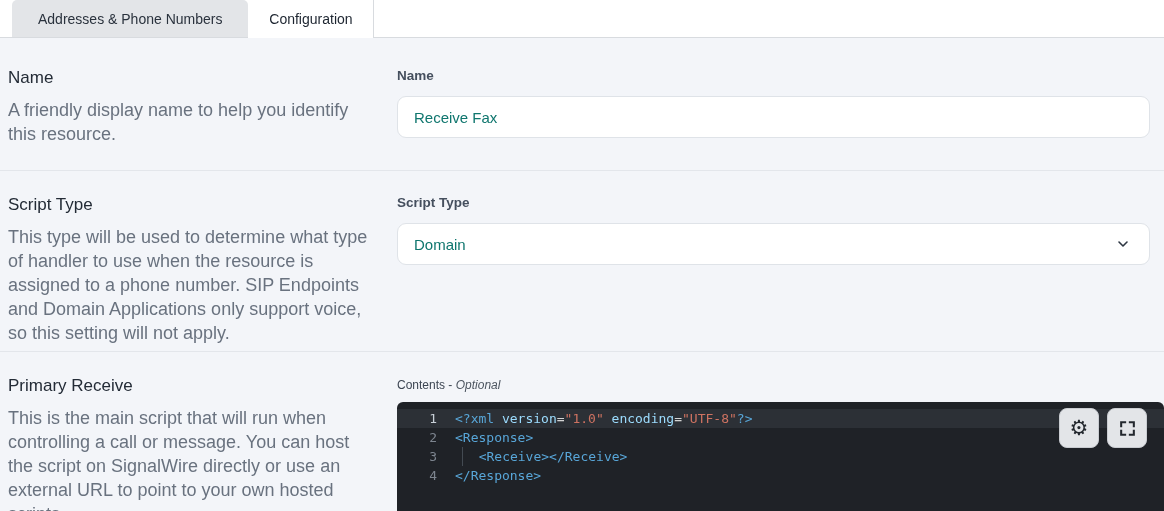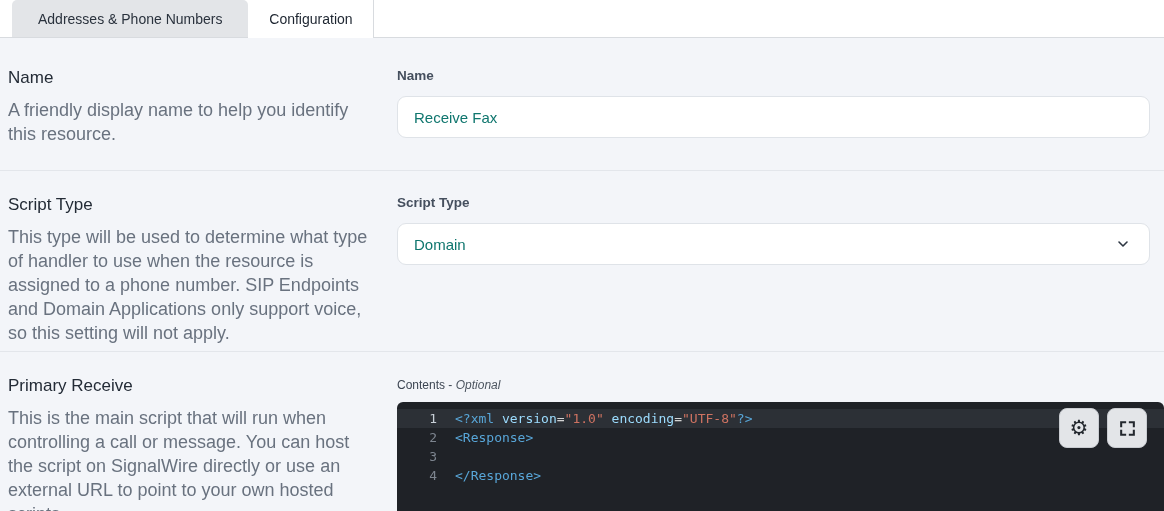--- a/index.html
+++ b/index.html
@@ -212,21 +212,21 @@
       <div class="desc">This is the main script that will run when controlling a call or message. You can host the script on SignalWire directly or use an external URL to point to your own hosted scripts.</div>
     </div>
     <div class="section-right no-pad">
       <div class="contents-label">
         <span>Contents</span><span> - </span><span class="optional">Optional</span>
       </div>
       <div class="code-editor">
         <div>
             <div class="code-line active"><span class="line-no">1</span><span class="code-text"><span class="tok-tag">&lt;?xml</span><span class="tok-plain"> </span><span class="tok-attr">version</span><span class="tok-punct">=</span><span class="tok-str">"1.0"</span><span class="tok-plain"> </span><span class="tok-attr">encoding</span><span class="tok-punct">=</span><span class="tok-str">"UTF-8"</span><span class="tok-tag">?&gt;</span></span></div>
             <div class="code-line"><span class="line-no">2</span><span class="code-text"><span class="tok-tag">&lt;Response&gt;</span></span></div>
-            <div class="code-line"><span class="line-no">3</span></div>
+            <div class="code-line"><span class="line-no">3</span><span class="code-text"><span class="tok-guide"></span><span class="tok-plain">  </span><span class="tok-tag">&lt;Receive&gt;&lt;/Receive&gt;</span></span></div>
             <div class="code-line"><span class="line-no">4</span><span class="code-text"><span class="tok-tag">&lt;/Response&gt;</span></span></div>
           </div>
         <div class="editor-buttons">
           <button class="editor-btn">
             <span class="gear-glyph">⚙</span>
           </button>
           <button class="editor-btn">
             <span style="display:flex;">
               <svg width="19" height="19" viewBox="0 0 24 24" fill="none" stroke="#23282e" stroke-width="2.6" stroke-linecap="square">
                 <path d="M9 4 H4 V9"></path>

